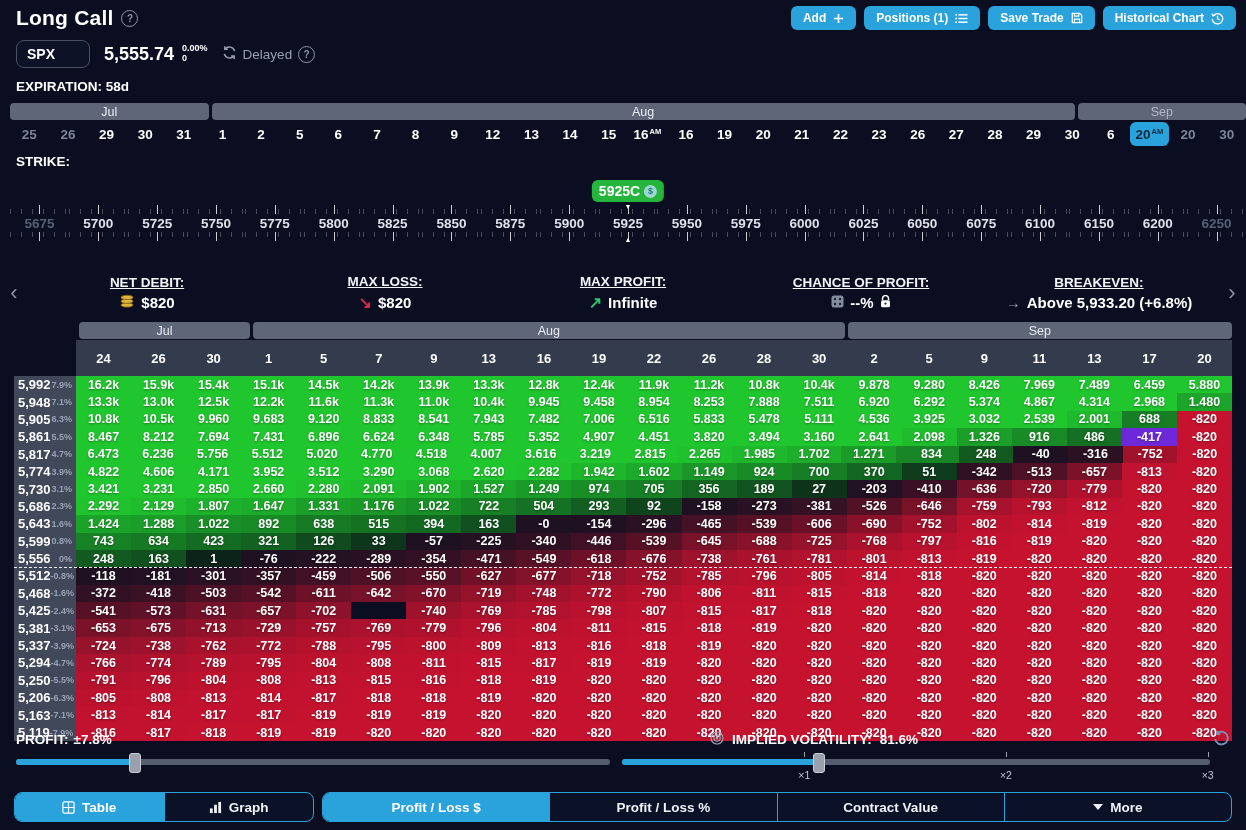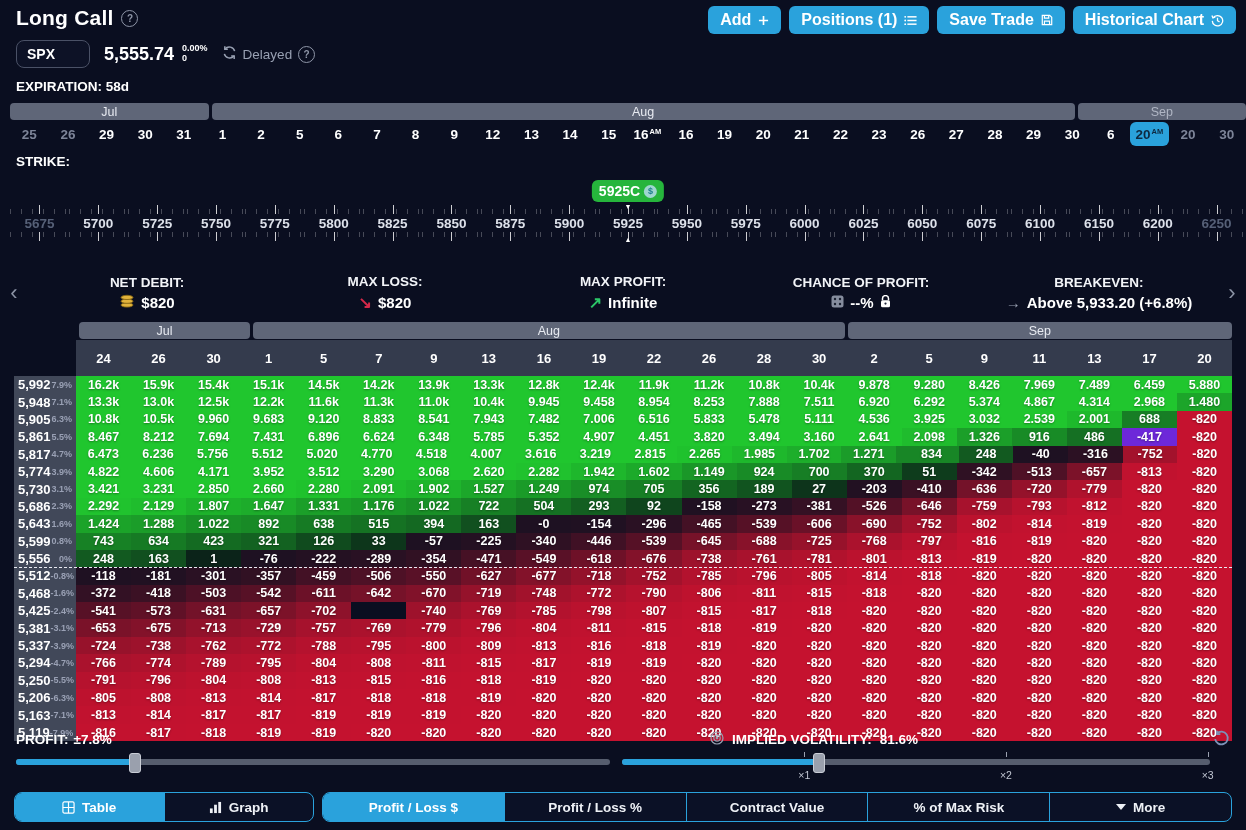--- a/index.html
+++ b/index.html
@@ -5,21 +5,21 @@
   html,body{margin:0;padding:0;background:#070a18;}
   .app{position:relative;width:1246px;height:830px;background:#0a0e20;color:#fff;
        font-family:"Liberation Sans",sans-serif;overflow:hidden;}
   
   .topbar{position:absolute;top:6px;left:16px;right:10px;display:flex;align-items:flex-start;justify-content:space-between;}
   .title-wrap{display:flex;align-items:center;gap:8px;}
   .page-title{font-size:21px;font-weight:700;letter-spacing:.2px;}
   .help-circ{display:inline-flex;align-items:center;justify-content:center;width:15px;height:15px;border:1.4px solid #8f96a8;border-radius:50%;color:#8f96a8;font-size:10px;font-weight:700;}
   .topbtns{display:flex;gap:8px;}
   .tbtn{display:flex;align-items:center;gap:7px;background:#2aa2dc;color:#fff;border:none;border-radius:6px;
-        padding:5px 12px;font-family:inherit;font-size:16px;font-weight:700;cursor:pointer;}
+        padding:5px 12px;font-family:inherit;font-size:12px;font-weight:700;cursor:pointer;}
   .tbtn svg{display:block;}
   
   .ticker{position:absolute;top:40px;left:16px;display:flex;align-items:center;gap:14px;}
   .sym-input{width:52px;background:#0d1226;border:1px solid #4a5166;border-radius:8px;color:#fff;
              font-family:inherit;font-size:14px;font-weight:700;padding:5px 10px;}
   .price{font-size:18px;font-weight:700;}
   .chg{display:flex;flex-direction:column;line-height:1.1;font-size:9px;font-weight:700;margin-left:-6px;}
   .delayed{display:flex;align-items:center;gap:6px;color:#98a0b2;font-size:13.5px;}
   
   .exp-label{position:absolute;top:79px;left:16px;font-size:13.5px;font-weight:700;}
@@ -54,21 +54,21 @@
   .rlabels{top:44px;height:18px;}
   .rlabel{position:relative;flex:1;display:flex;align-items:center;justify-content:center;
           font-size:13.5px;font-weight:700;color:#dde1ea;cursor:pointer;}
   .rlabel.dim{color:#566077;}
   .rlabel.sel::before{content:"▼";position:absolute;top:-11px;left:50%;transform:translateX(-50%);font-size:7px;color:#fff;}
   .rlabel.sel::after{content:"▲";position:absolute;bottom:-11px;left:50%;transform:translateX(-50%);font-size:7px;color:#fff;}
   
   .stats{position:absolute;top:266px;left:0;right:0;height:54px;display:flex;align-items:center;}
   .stat-arrow{width:28px;text-align:center;color:#8b92a4;font-size:22px;cursor:pointer;user-select:none;}
   .stat{flex:1;display:flex;flex-direction:column;align-items:center;gap:4px;}
-  .stat-label{font-size:13.5px;font-weight:700;color:#f2f4f8;}
+  .stat-label{font-size:13.5px;font-weight:700;color:#f2f4f8;text-decoration:underline;}
   .stat-value{display:flex;align-items:center;gap:6px;font-size:15px;font-weight:700;}
   .arrow-red{color:#d4294a;font-size:16px;font-weight:700;}
   .arrow-green{color:#2bc768;font-size:16px;font-weight:700;}
   .arrow-gray{color:#9aa1b2;font-size:15px;font-weight:400;}
   
   .pltable{position:absolute;top:322px;left:14px;right:14px;}
   .thead-months{display:flex;height:17px;gap:3px;margin-bottom:1px;}
   .thead-months .spacer{width:62px;flex:none;background:transparent;}
   .tmonth{background:#5f6678;border-radius:4px;display:flex;align-items:center;justify-content:center;
           font-size:12.5px;color:#e7eaf1;}
@@ -1021,23 +1021,20 @@
         <div class="tab active">
           <span>Profit / Loss $</span>
         </div>
         <div class="tab">
           <span>Profit / Loss %</span>
         </div>
         <div class="tab">
           <span>Contract Value</span>
         </div>
         <div class="tab">
-          <span>% of Max Risk</span>
-        </div>
-        <div class="tab">
           <span style="display: inline-flex;">
             <svg width="10" height="6" viewBox="0 0 10 6" fill="currentColor">
               <path d="M0 0h10L5 6z"></path>
             </svg>
           </span>
           <span>More</span>
         </div>
       </div>
     </div>
 

